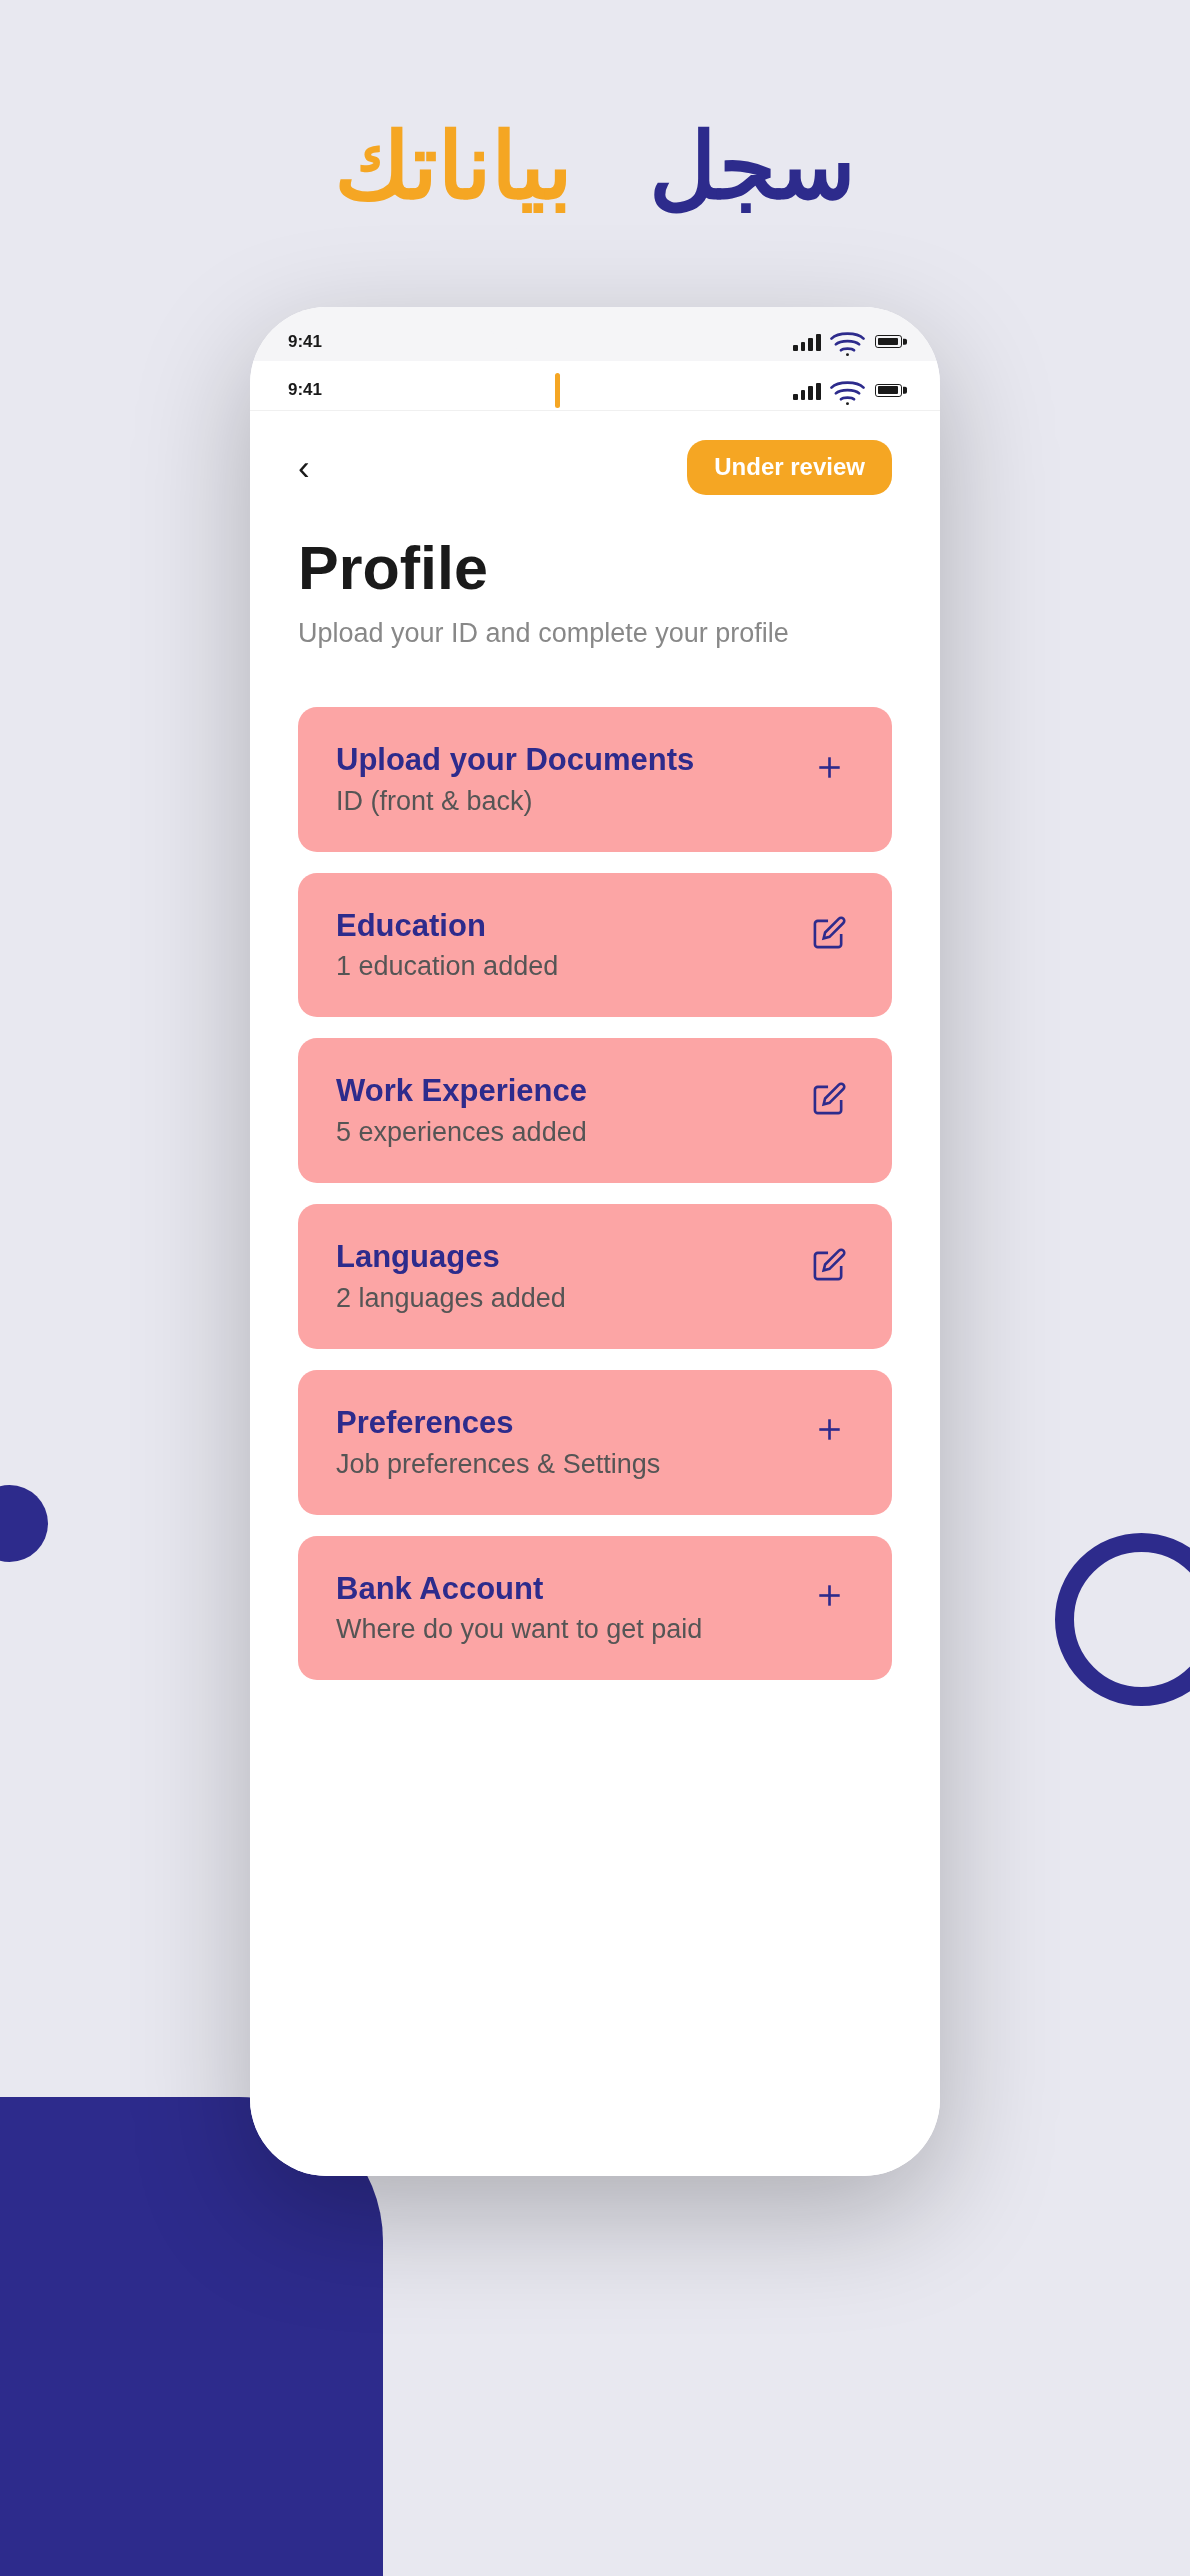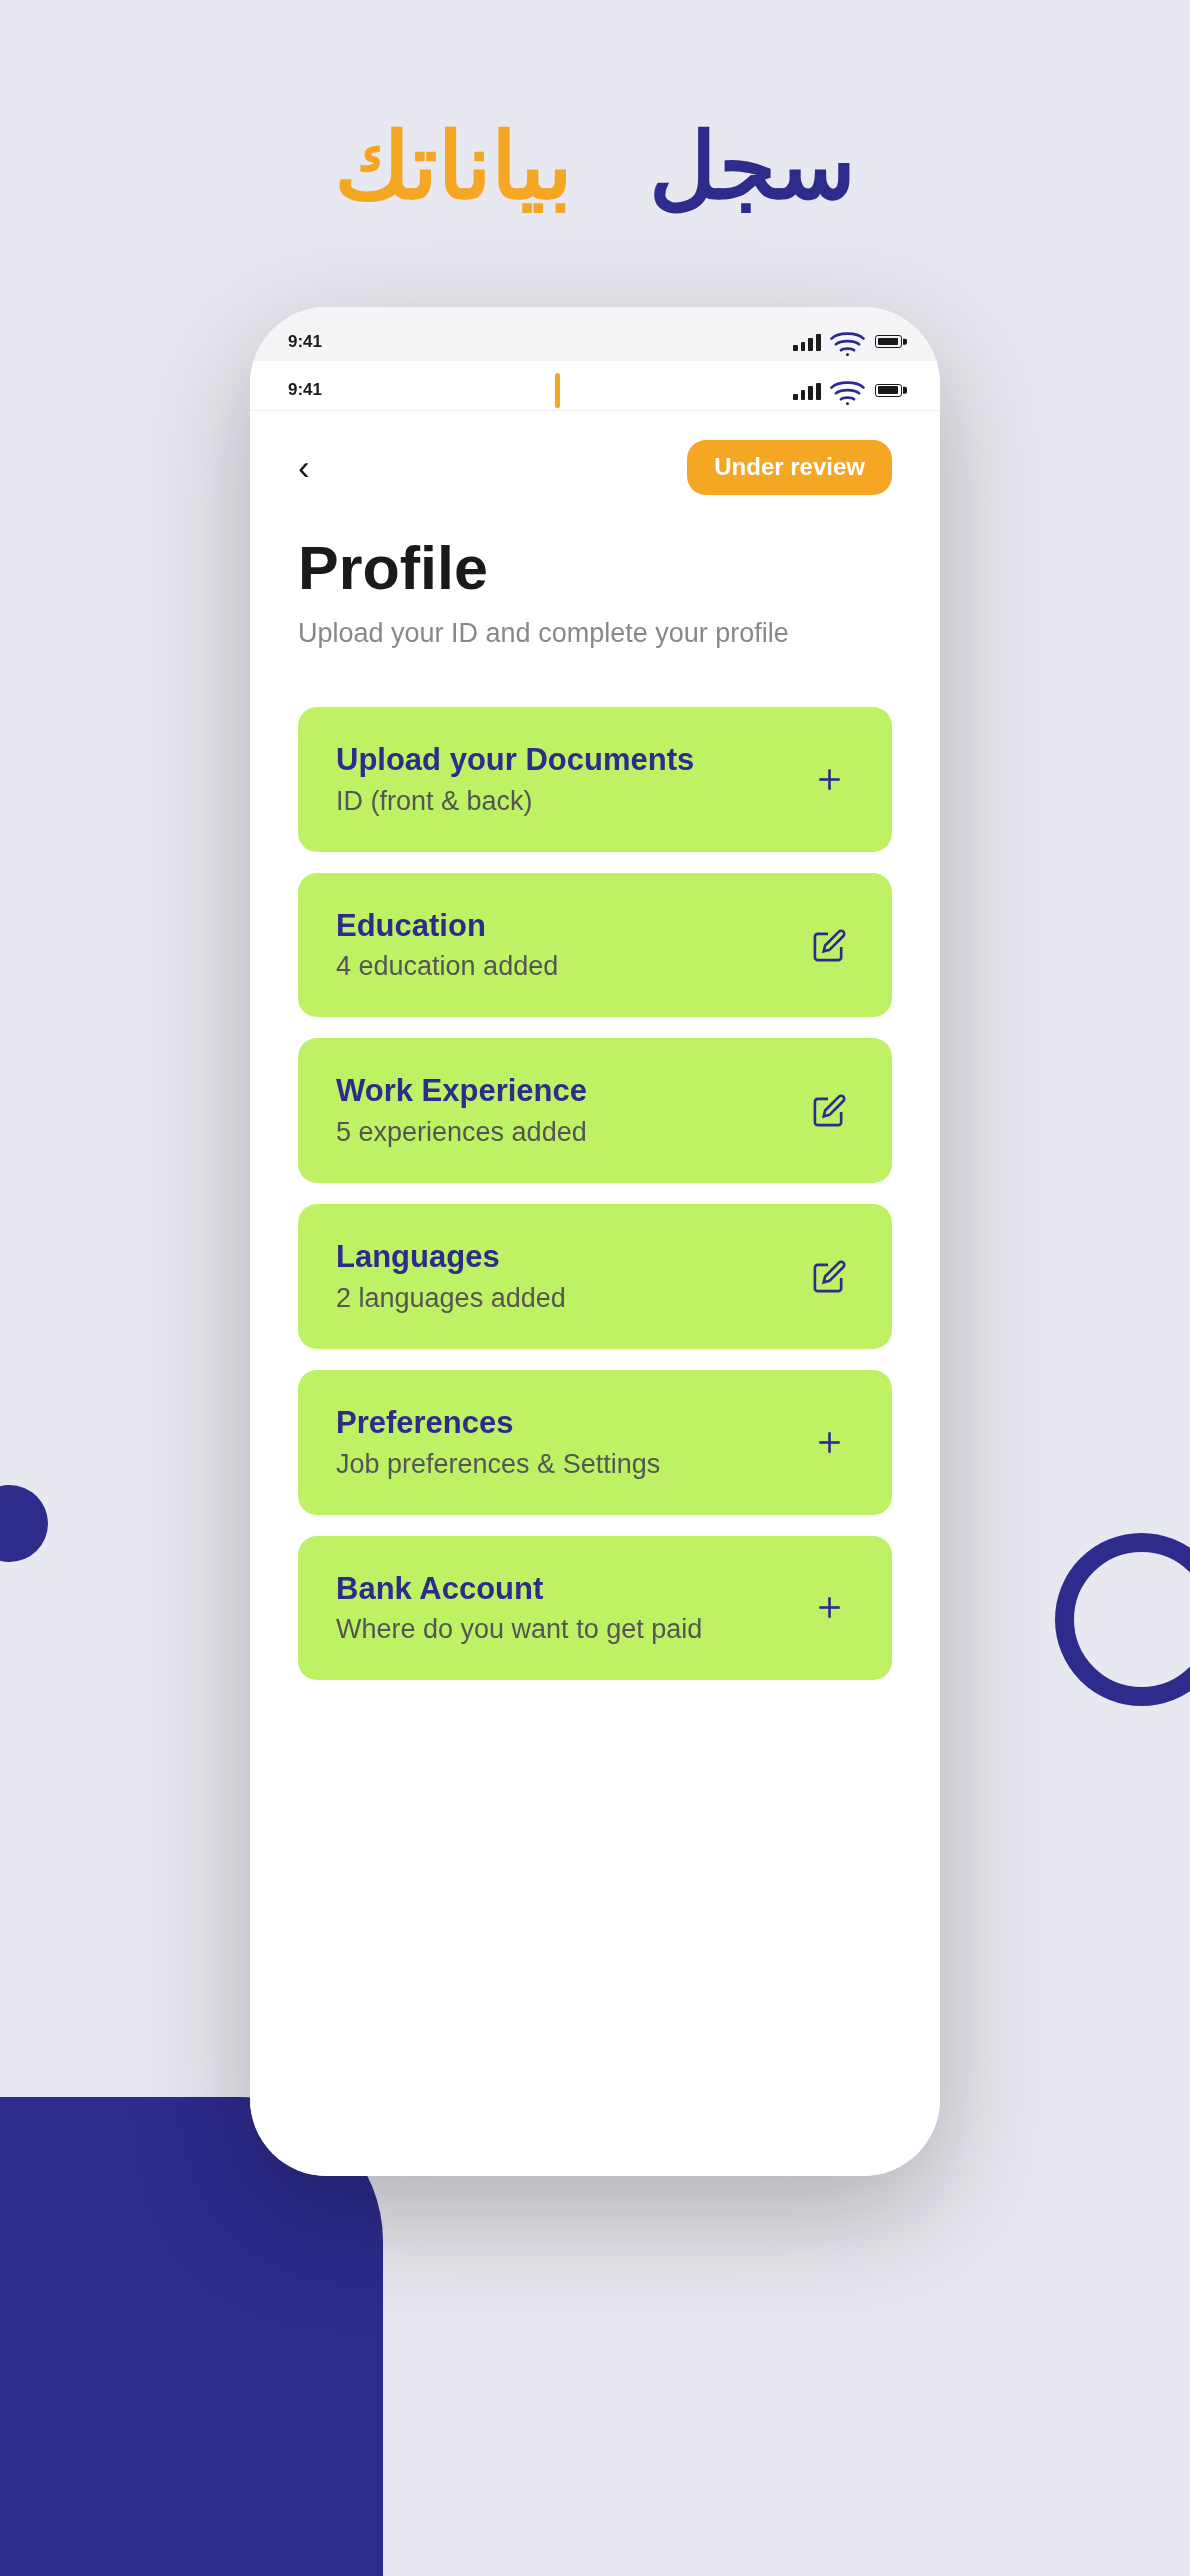--- a/index.html
+++ b/index.html
@@ -187,25 +187,24 @@
     }
 
     
     .profile-list {
       display: flex;
       flex-direction: column;
       gap: 0;
     }
 
     .profile-item {
-      background: #bef264;
+      background: #fca5a5;
       border-radius: 19px;
       padding: 35px 38px;
       display: flex;
-      align-items: center;
       justify-content: space-between;
       margin-bottom: 21px;
       cursor: pointer;
     }
 
     .profile-item-text {
       flex: 1;
     }
 
     .profile-item-title {
@@ -368,21 +367,21 @@
           <svg viewBox="0 0 24 24" stroke="#2d2b8c" stroke-width="2" fill="none">
             <line x1="12" y1="5" x2="12" y2="19"></line>
             <line x1="5" y1="12" x2="19" y2="12"></line>
           </svg>
         </div>
       </div>
 
       <div class="profile-item">
         <div class="profile-item-text">
           <div class="profile-item-title">Education</div>
-          <div class="profile-item-subtitle">4 education added</div>
+          <div class="profile-item-subtitle">1 education added</div>
         </div>
         <div class="profile-item-icon">
           <svg viewBox="0 0 24 24" stroke="#2d2b8c" stroke-width="1.8" fill="none">
             <path d="M11 4H4a2 2 0 0 0-2 2v14a2 2 0 0 0 2 2h14a2 2 0 0 0 2-2v-7"></path>
             <path d="M18.5 2.5a2.121 2.121 0 0 1 3 3L12 15l-4 1 1-4 9.5-9.5z"></path>
           </svg>
         </div>
       </div>
 
       <div class="profile-item">

